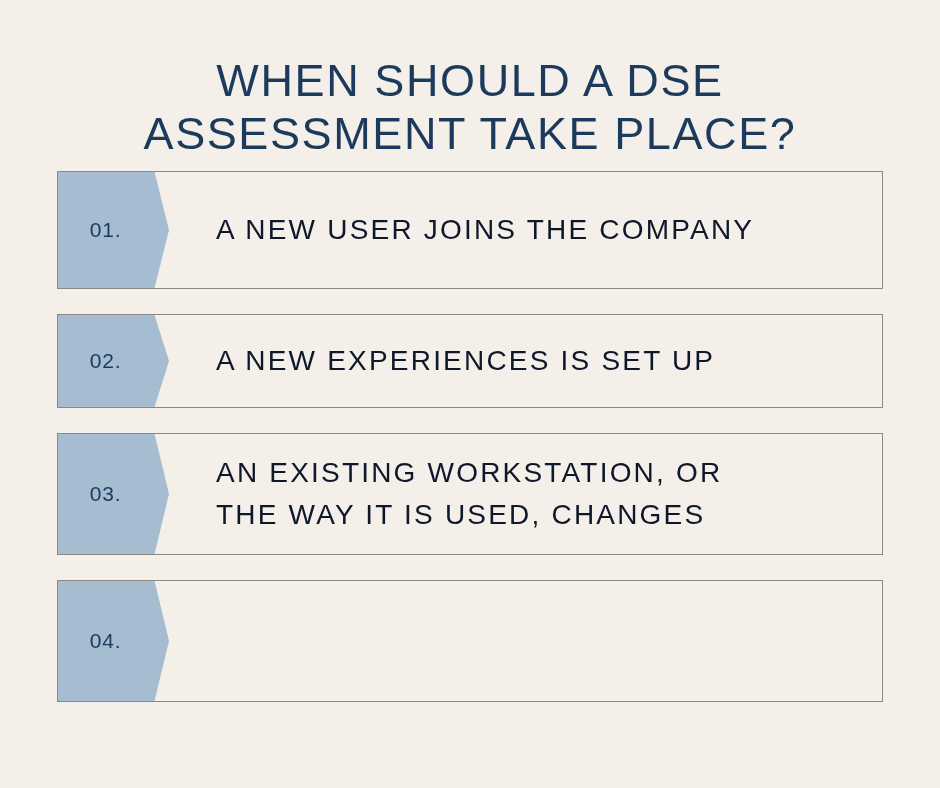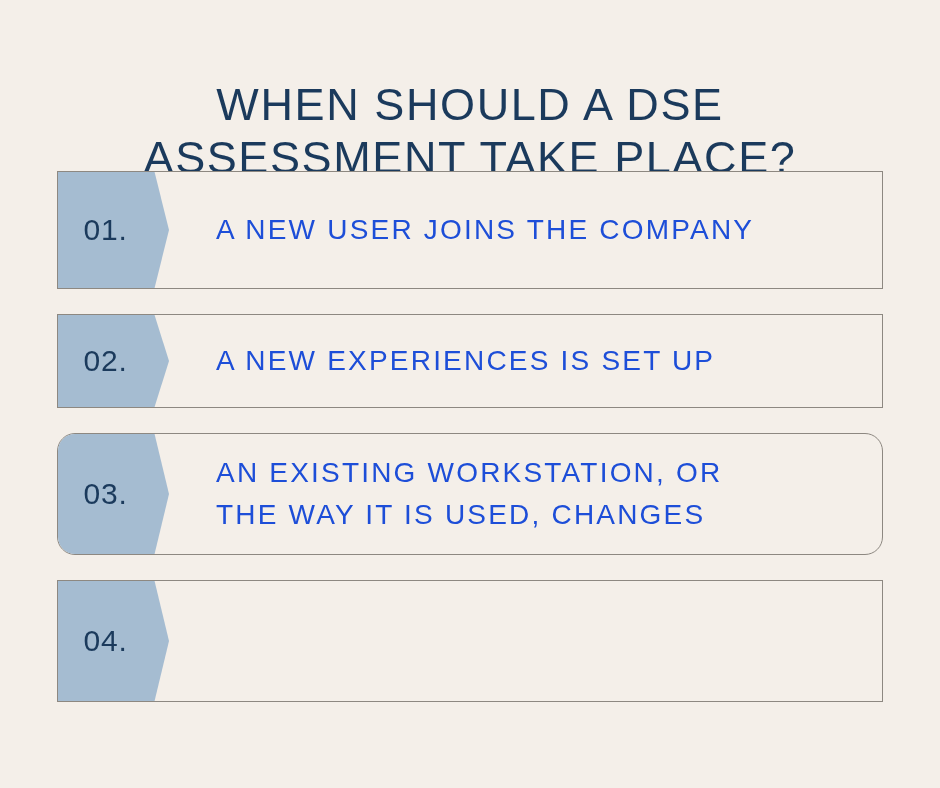--- a/index.html
+++ b/index.html
@@ -18,21 +18,21 @@
     position: relative;
     width: 940px;
     height: 788px;
     box-sizing: border-box;
   }
 
   
   .title {
     position: absolute;
     left: 0;
-    top: 48px;
+    top: 24px;
     width: 940px;
     text-align: center;
     color: #1b3a5c;
     font-size: 45px;
     line-height: 53px;
     letter-spacing: 1.6px;
     font-weight: 400;
     white-space: pre-line;
   }
 
@@ -50,21 +50,21 @@
     border: 1px solid #8d8881;
     background: #f4efe9;
     margin-bottom: 25px;
     overflow: hidden;
     display: flex;
     align-items: stretch;
   }
 
   .card-1 { height: 118px; }
   .card-2 { height: 94px; }
-  .card-3 { height: 122px; border-radius: 18px; }
+  .card-3 { height: 122px; }
   .card-4 { height: 122px; margin-bottom: 0; }
 
   
   .badge {
     position: relative;
     flex: 0 0 111px;
     width: 111px;
     display: flex;
     align-items: center;
     justify-content: center;
@@ -76,33 +76,33 @@
     width: 111px;
     height: 100%;
     background: #a5bcd1;
     -webkit-clip-path: polygon(0 0, 87% 0, 100% 50%, 87% 100%, 0 100%);
     clip-path: polygon(0 0, 87% 0, 100% 50%, 87% 100%, 0 100%);
   }
   .badge-num {
     position: relative;
     z-index: 2;
     color: #1b3a5c;
-    font-size: 30px;
+    font-size: 21px;
     letter-spacing: 0.8px;
     margin-right: 16px;
   }
 
   
   .card-text {
     flex: 1 1 auto;
     display: flex;
     align-items: center;
     padding-left: 47px;
     padding-right: 20px;
-    color: #1d4ed8;
+    color: #0f172a;
     font-size: 28px;
     line-height: 42px;
     letter-spacing: 2.2px;
     white-space: pre-line;
   }
 </style>
 </head>
 <body>
 
 <div class="page">

